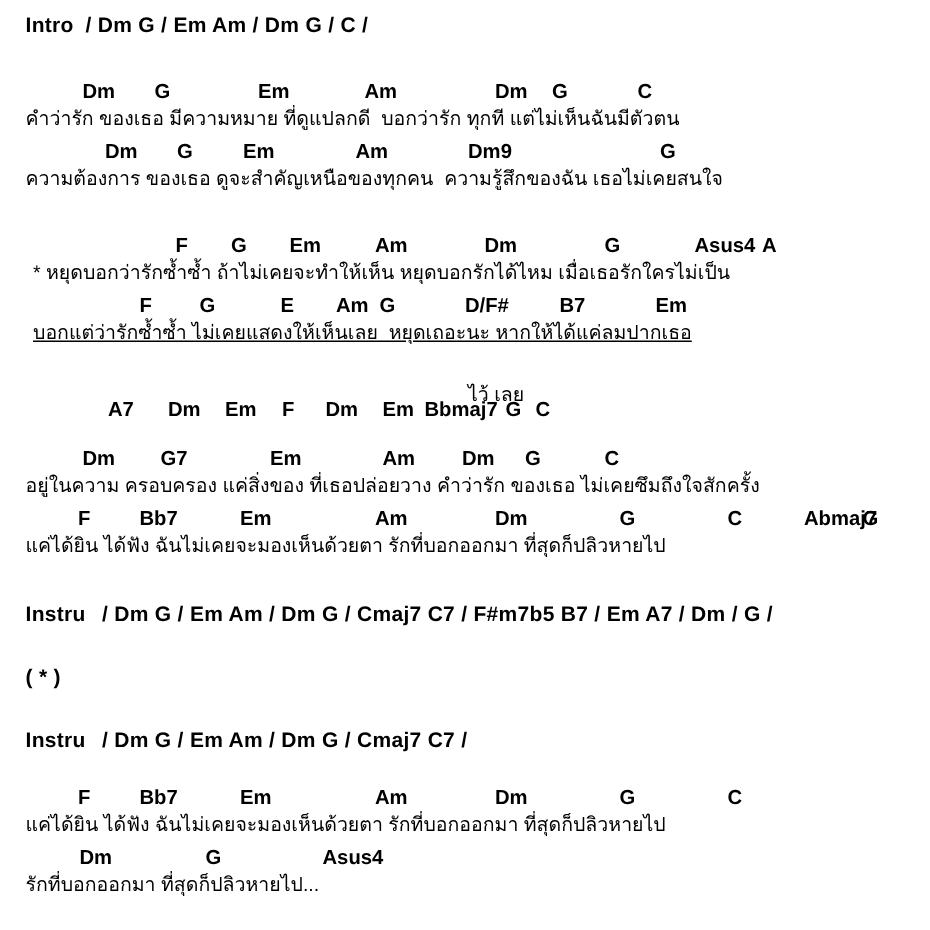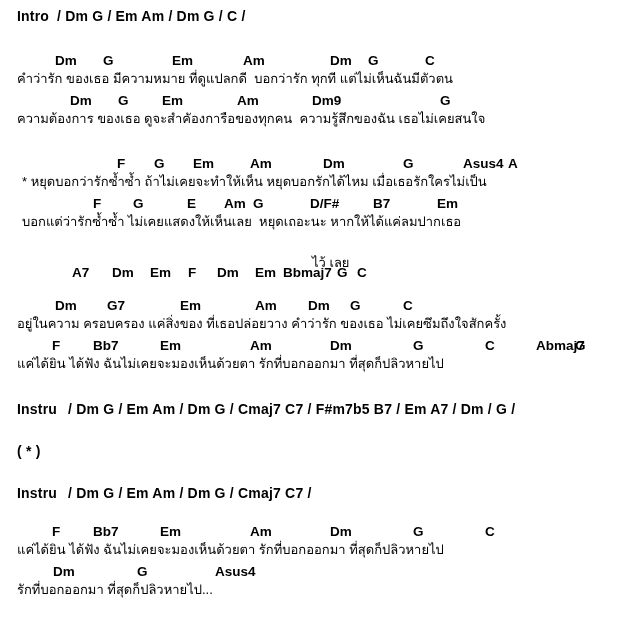--- a/index.html
+++ b/index.html
@@ -69,21 +69,21 @@
       </div>
       <div class="line chords" style="top: 93px;">
         <span style="left: 70px;">Dm</span>
         <span style="left: 118px;">G</span>
         <span style="left: 162px;">Em</span>
         <span style="left: 237px;">Am</span>
         <span style="left: 312px;">Dm9</span>
         <span style="left: 440px;">G</span>
       </div>
       <div class="line lyrics" style="top: 111px;">
-        <span style="left: 17px;">ความต้องการ ของเธอ ดูจะสำคัองการือของทุกคน  ความรู้สึกของฉัน เธอไม่เคยสนใจ</span>
+        <span style="left: 17px;">ความต้องการ ของเธอ ดูจะสำคัญเหนือของทุกคน  ความรู้สึกของฉัน เธอไม่เคยสนใจ</span>
       </div>
       <div class="line chords" style="top: 156px;">
         <span style="left: 117px;">F</span>
         <span style="left: 154px;">G</span>
         <span style="left: 193px;">Em</span>
         <span style="left: 250px;">Am</span>
         <span style="left: 323px;">Dm</span>
         <span style="left: 403px;">G</span>
         <span style="left: 463px;">Asus4</span>
         <span style="left: 508px;">A</span>
@@ -95,21 +95,21 @@
         <span style="left: 93px;">F</span>
         <span style="left: 133px;">G</span>
         <span style="left: 187px;">E</span>
         <span style="left: 224px;">Am</span>
         <span style="left: 253px;">G</span>
         <span style="left: 310px;">D/F#</span>
         <span style="left: 373px;">B7</span>
         <span style="left: 437px;">Em</span>
       </div>
       <div class="line lyrics" style="top: 214px;">
-        <span style="left: 22px;">บอกแต่ว่ารักซ้ำซ้ำ ไม่เคยแสดงให้เห็นเลย  หยุดเถอะนะ หากให้ได้แค่ลมปากเธอ</span>
+        <span style="left: 22px; text-decoration: underline;">บอกแต่ว่ารักซ้ำซ้ำ ไม่เคยแสดงให้เห็นเลย  หยุดเถอะนะ หากให้ได้แค่ลมปากเธอ</span>
       </div>
       <div class="line chords" style="top: 237px; margin-top: 28px;">
         <span style="left: 72px;">A7</span>
         <span style="left: 112px;">Dm</span>
         <span style="left: 150px;">Em</span>
         <span style="left: 188px;">F</span>
         <span style="left: 217px;">Dm</span>
         <span style="left: 255px;">Em</span>
         <span style="left: 283px;">Bbmaj7</span>
         <span style="left: 337px;">G</span>

